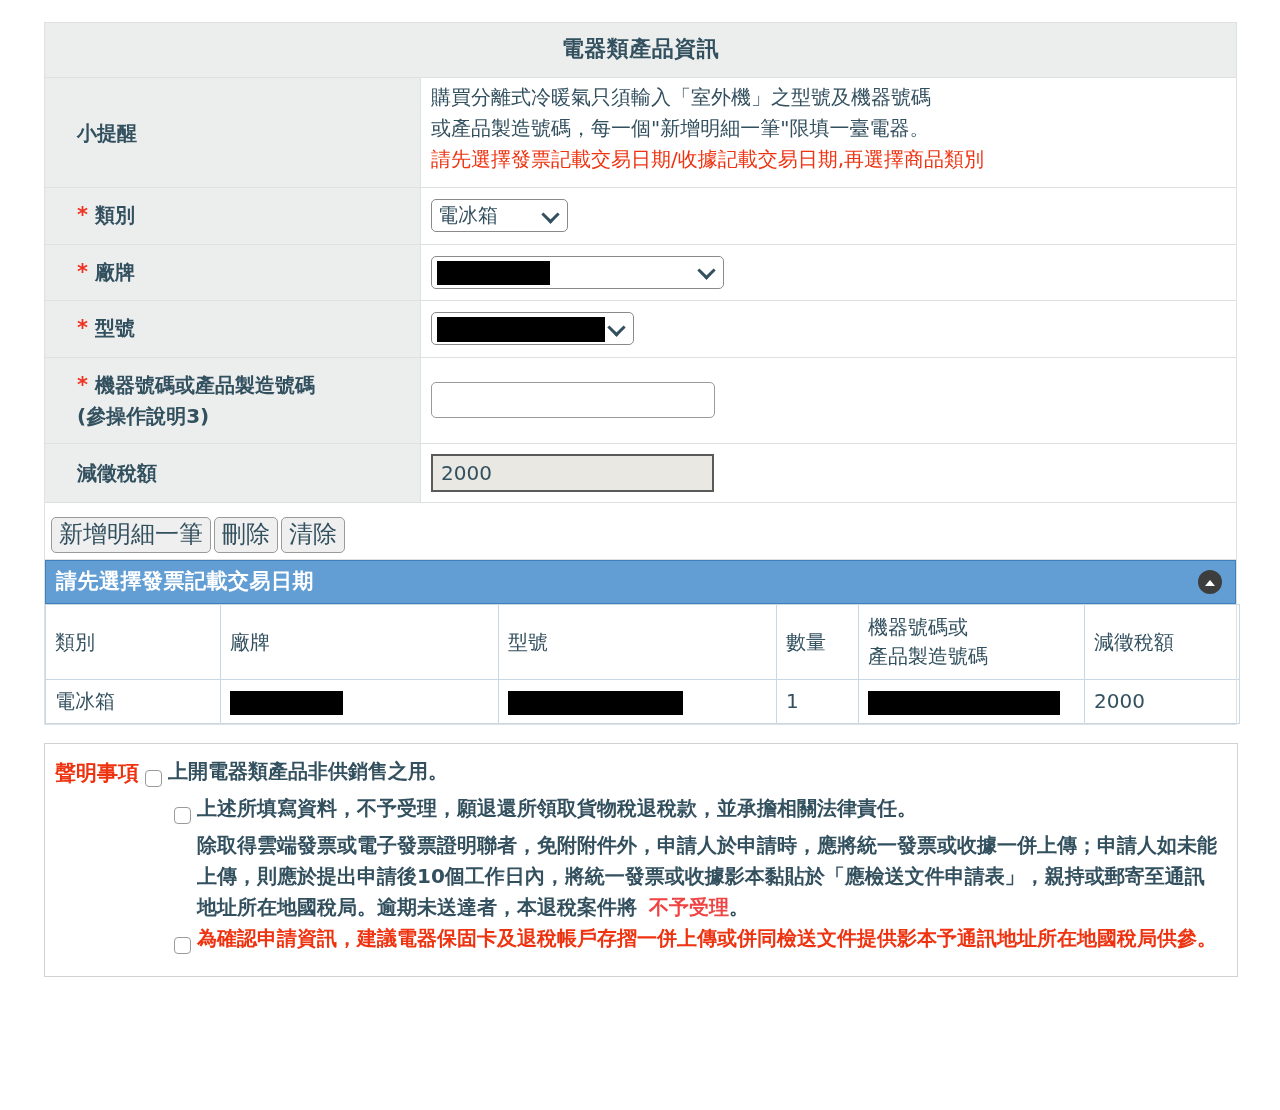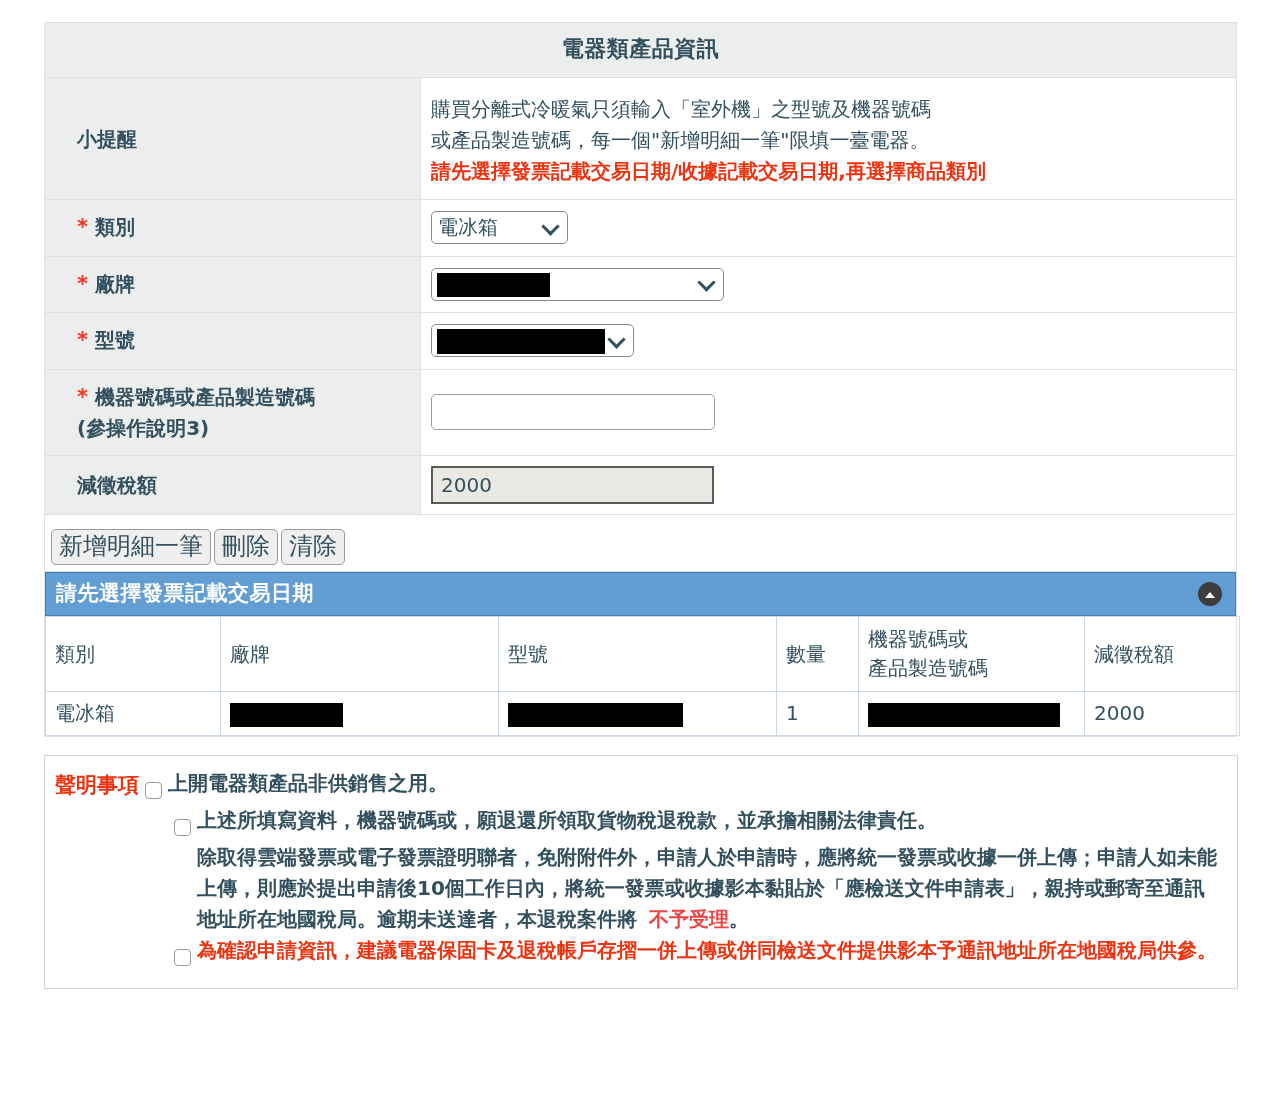--- a/index.html
+++ b/index.html
@@ -49,26 +49,26 @@
     font-weight: bold;
     font-size: 21px;
     margin-right: 7px;
   }
   .val {
     background: #ffffff;
     padding: 10px 0 10px 10px;
   }
   .hint {
     background: #ffffff;
-    padding: 16px 0 12px 10px;
+    padding: 4px 0 12px 10px;
     font-size: 20px;
     color: #33505f;
     line-height: 1.55;
   }
-  .hint .warn { color: #ee3311; font-weight: bold; }
+  .hint .warn { color: #ee3311; font-weight: normal; }
 
   
   select.sel {
     font-family: "DejaVu Sans", "Liberation Sans", sans-serif;
     font-size: 20px;
     color: #33505f;
     background: #ffffff;
     border: 1px solid #8a8a8a;
     border-radius: 5px;
     padding: 3px 4px 4px 6px;
@@ -368,21 +368,21 @@
   <div class="decl">
     <div class="decl-row">
       <span class="decl-title">聲明事項</span>
       <span class="cb"></span>
       <span class="decl-text">上開電器類產品非供銷售之用。</span>
     </div>
 
     <div class="decl-row">
       <span class="decl-indent"></span>
       <span class="cb"></span>
-      <span class="decl-text">上述所填寫資料，機器號碼或，願退還所領取貨物稅退稅款，並承擔相關法律責任。</span>
+      <span class="decl-text">上述所填寫資料，不予受理，願退還所領取貨物稅退稅款，並承擔相關法律責任。</span>
     </div>
 
     <div class="decl-row">
       <span class="decl-indent"></span>
       <span class="cb"></span>
       <span class="decl-text"><span>除取得雲端發票或電子發票證明聯者，免附附件外，申請人於申請時，應將統一發票或收據一併上傳；申請人如未能上傳，則應於提出申請後10個工作日內，將統一發票或收據影本黏貼於「應檢送文件申請表」，親持或郵寄至通訊地址所在地國稅局。逾期未送達者，本退稅案件將</span><span class="warn">不予受理</span><span>。</span><div class="decl-block">為確認申請資訊，建議電器保固卡及退稅帳戶存摺一併上傳或併同檢送文件提供影本予通訊地址所在地國稅局供參。</div></span>
     </div>
   </div>
 
 </div>

